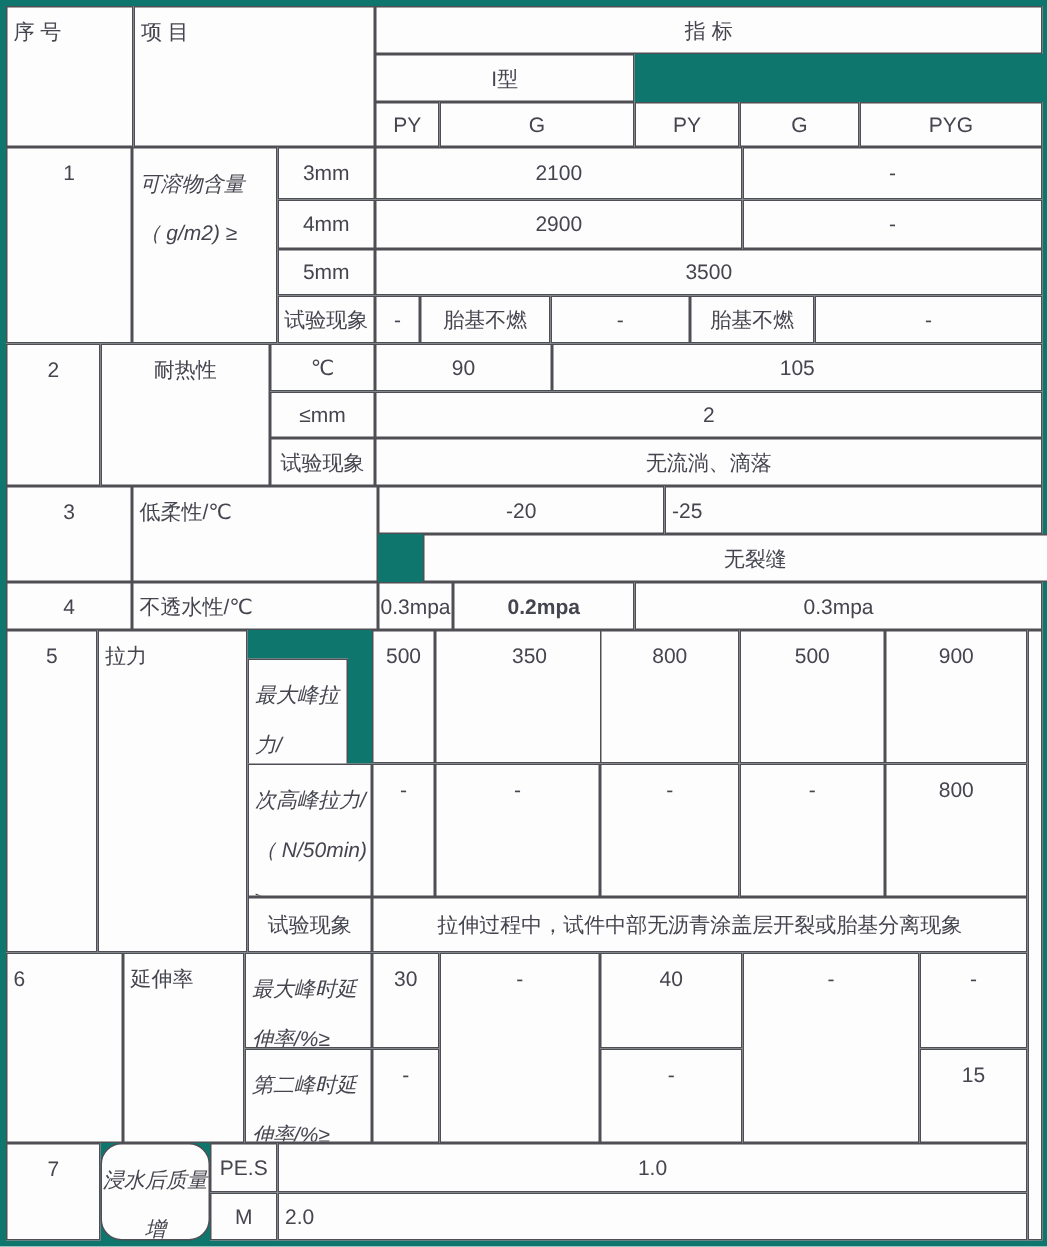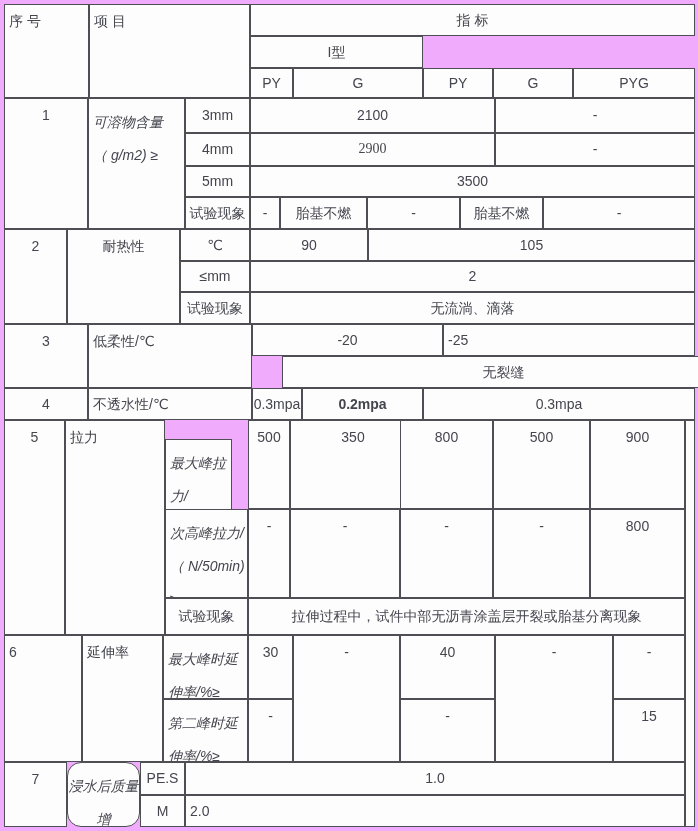--- a/index.html
+++ b/index.html
@@ -5,21 +5,21 @@
   html, body {
     margin: 0;
     padding: 0;
     background: #ffffff;
     font-family: "Liberation Sans", "DejaVu Sans", sans-serif;
   }
   #stage {
     position: relative;
     width: 698px;
     height: 831px;
-    background: #f0abfc;
+    background: #0f766e;
     overflow: hidden;
   }
   .cell {
     position: absolute;
     box-sizing: border-box;
     border: 1px solid #4e4e54;
     background: #fdfdfd;
     color: #45454f;
     font-size: 14px;
     display: flex;
@@ -46,21 +46,21 @@
     <div class="cell align-c valign-c" style="left: 423px; top: 68px; width: 70px; height: 30px;">PY</div>
     <div class="cell align-c valign-c" style="left: 493px; top: 68px; width: 80px; height: 30px;">G</div>
     <div class="cell align-c valign-c" style="left: 573px; top: 68px; width: 122px; height: 30px;">PYG</div>
     <div class="cell align-c valign-t" style="left: 4px; top: 98px; width: 84px; height: 131px;">1</div>
     <div class="cell align-l valign-t multiline" style="left: 88px; top: 98px; width: 97px; height: 131px;">可溶物含量
 （ g/m2) ≥</div>
     <div class="cell align-c valign-c" style="left: 185px; top: 98px; width: 65px; height: 35px;">3mm</div>
     <div class="cell align-c valign-c" style="left: 250px; top: 98px; width: 245px; height: 35px;">2100</div>
     <div class="cell align-c valign-c" style="left: 495px; top: 98px; width: 200px; height: 35px;">-</div>
     <div class="cell align-c valign-c" style="left: 185px; top: 133px; width: 65px; height: 33px;">4mm</div>
-    <div class="cell align-c valign-c" style="left: 250px; top: 133px; width: 245px; height: 33px; font-family: Liberation Serif, serif;">2900</div>
+    <div class="cell align-c valign-c" style="left: 250px; top: 133px; width: 245px; height: 33px;">2900</div>
     <div class="cell align-c valign-c" style="left: 495px; top: 133px; width: 200px; height: 33px;">-</div>
     <div class="cell align-c valign-c" style="left: 185px; top: 166px; width: 65px; height: 31px;">5mm</div>
     <div class="cell align-c valign-c" style="left: 250px; top: 166px; width: 445px; height: 31px;">3500</div>
     <div class="cell align-c valign-c" style="left: 185px; top: 197px; width: 65px; height: 32px;">试验现象</div>
     <div class="cell align-c valign-c" style="left: 250px; top: 197px; width: 30px; height: 32px;">-</div>
     <div class="cell align-c valign-c" style="left: 280px; top: 197px; width: 87px; height: 32px;">胎基不燃</div>
     <div class="cell align-c valign-c" style="left: 367px; top: 197px; width: 93px; height: 32px;">-</div>
     <div class="cell align-c valign-c" style="left: 460px; top: 197px; width: 83px; height: 32px;">胎基不燃</div>
     <div class="cell align-c valign-c" style="left: 543px; top: 197px; width: 152px; height: 32px;">-</div>
     <div class="cell align-c valign-t" style="left: 4px; top: 229px; width: 63px; height: 95px;">2</div>

